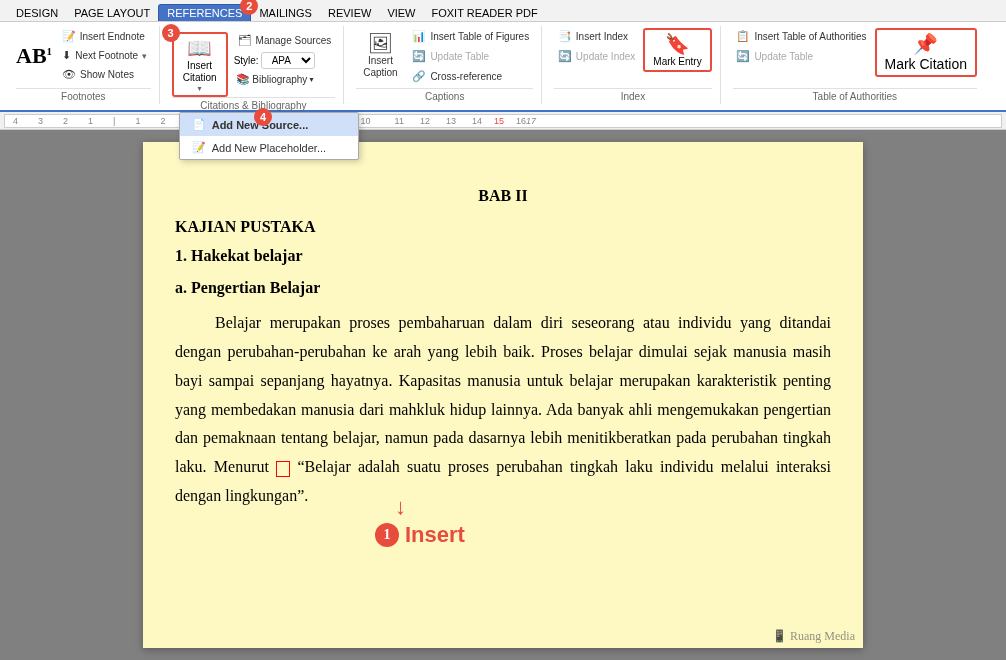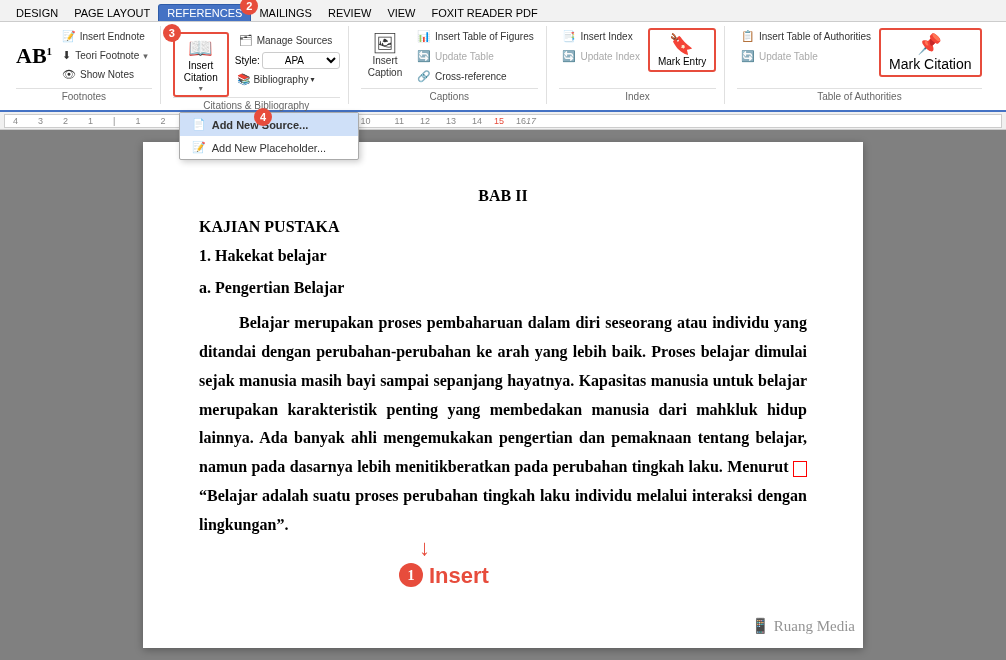--- a/index.html
+++ b/index.html
@@ -107,21 +107,21 @@
       border: 2px solid #e74c3c;
       border-radius: 3px;
       padding: 2px 8px;
       cursor: pointer;
       min-width: 56px;
     }
     .style-select {
       border: 1px solid #ccc;
       border-radius: 3px;
       font-size: 10px;
-      padding: 1px 18px;
+      padding: 1px 6px;
       background: white;
     }
     .biblio-btn {
       display: flex;
       align-items: center;
       gap: 2px;
       font-size: 10px;
       cursor: pointer;
       padding: 1px 3px;
       border-radius: 2px;
@@ -210,24 +210,24 @@
       background: #808080;
       flex: 1;
       display: flex;
       justify-content: center;
       padding: 12px;
       overflow-y: auto;
       height: calc(660px - 22px - 90px - 18px);
     }
 
     .page {
-      background: #ffffff;
+      background: #fef9c3;
       width: 720px;
       min-height: 480px;
-      padding: 40px 56px;
+      padding: 40px 32px;
       box-shadow: 0 2px 8px rgba(0,0,0,0.3);
       font-family: 'Times New Roman', Times, serif;
       font-size: 12pt;
       line-height: 1.8;
       position: relative;
     }
 
     .page-title {
       text-align: center;
       font-weight: bold;
@@ -237,39 +237,38 @@
       text-align: left;
       font-weight: bold;
     }
 
     .section-heading { font-weight: bold; margin-bottom: 4px; }
     .sub-heading { font-weight: bold; margin-bottom: 4px; }
     .sub-sub-heading { font-weight: bold; margin-bottom: 6px; }
 
     .body-text {
       text-align: justify;
-      margin-bottom: 16px;
+      margin-bottom: 4px;
       text-indent: 40px;
-      font-weight: bold;
     }
     .cursor-box {
       display: inline-block;
       border: 1px solid red;
       width: 14px;
       height: 16px;
       vertical-align: middle;
     }
 
     
     .watermark {
       position: absolute;
-      bottom: 8px;
+      bottom: 0;
       right: 8px;
       opacity: 0.7;
-      font-size: 15px;
+      font-size: 12px;
       color: #666;
     }
 
     .top-ribbon-area {
       position: relative;
     }
 
     .dropdown-badge {
       position: absolute;
       top: 108px;
@@ -319,21 +318,21 @@
           <div style="font-size:22px; font-weight:bold; font-family:'Times New Roman',serif; line-height:1; position:relative; display:inline-block;">
             AB<sup style="font-size:11px;">1</sup>
           </div>
           <div style="display:flex; flex-direction:column; gap:2px;">
             <div class="ribbon-btn-small">
               <span style="font-size:11px;">📝</span>
               <span>Insert Endnote</span>
             </div>
             <div class="ribbon-btn-small">
               <span style="font-size:11px;">⬇</span>
-              <span>Teori Footnote</span>
+              <span>Next Footnote</span>
               <span style="font-size:9px; color:#666;">▾</span>
             </div>
             <div class="ribbon-btn-small">
               <span style="font-size:11px;">👁</span>
               <span>Show Notes</span>
             </div>
           </div>
         </div>
       </div>
       <div class="ribbon-group-label">Footnotes</div>

